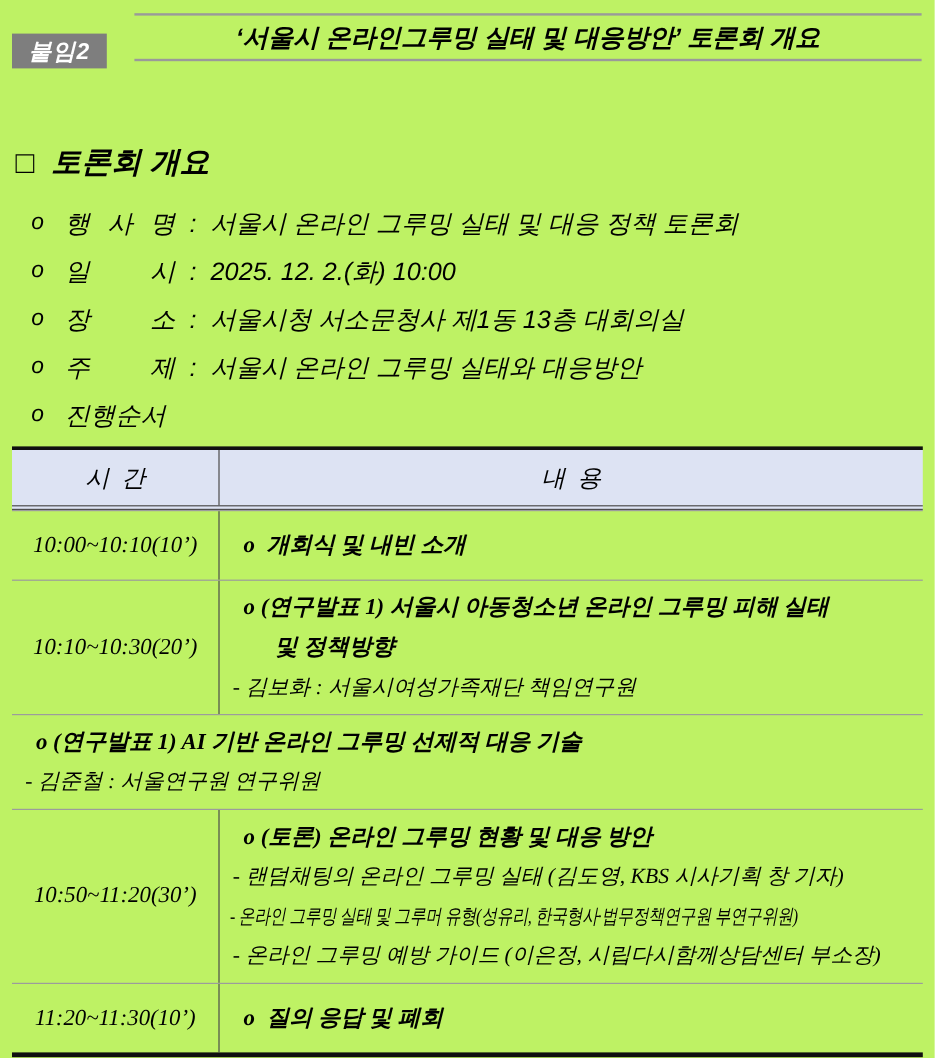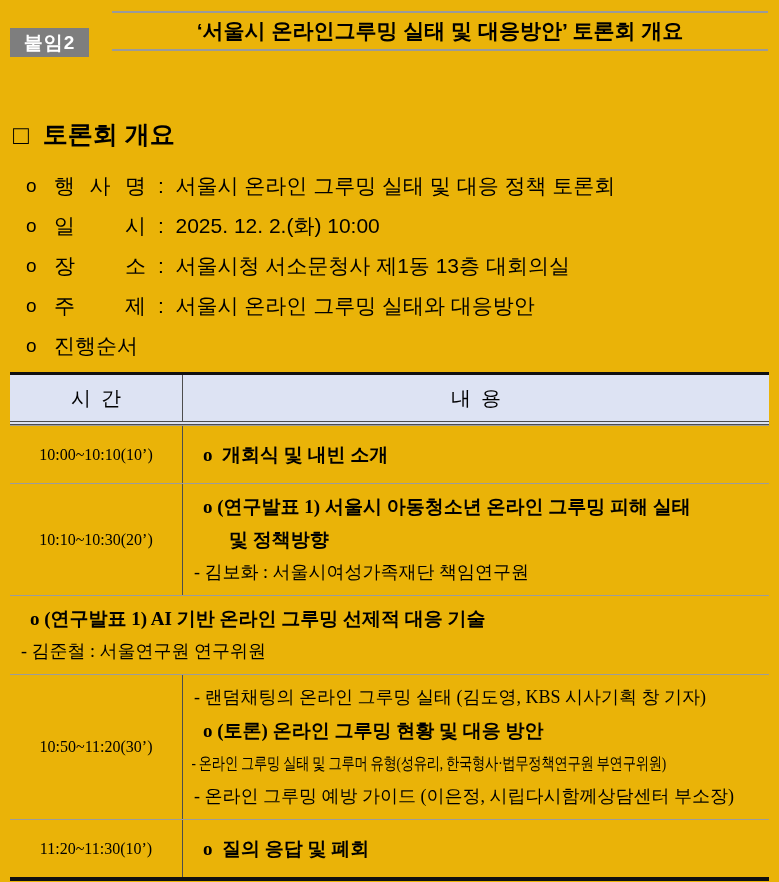--- a/index.html
+++ b/index.html
@@ -3,22 +3,22 @@
 <meta charset="utf-8">
 <style>
   :root{
     --badge-bg:#7e7e7e; --badge-text:#ffffff; --title-rule:#9a9a9a;
     --table-header-bg:#dde3f3; --table-border-dark:#101010;
     --table-line-gray:#9c9c9c; --divider:#4d4d4d; --text:#000000;
   }
   *{margin:0;padding:0;box-sizing:border-box;}
   html,body{background:#fff;}
   .page{
-    position:relative;width:779px;height:882px;background:#eab308;overflow:hidden;
-    font-family:"Liberation Sans","DejaVu Sans",sans-serif;color:var(--text);
+    position:relative;width:779px;height:882px;background:#bef264;overflow:hidden;
+    font-family:"Liberation Sans","DejaVu Sans",sans-serif;color:var(--text);font-style:italic;
   }
   
   .badge{
     position:absolute;left:10px;top:28px;width:79px;height:29px;
     background:var(--badge-bg);color:var(--badge-text);
     display:flex;align-items:center;justify-content:center;
     font-size:19px;font-weight:bold;letter-spacing:1px;
   }
   .title-block{
     position:absolute;left:112px;right:11px;top:11px;height:40px;
@@ -57,21 +57,21 @@
     display:flex;align-items:center;justify-content:center;
     font-size:20px;white-space:pre;
   }
   .th-time{width:173px;border-right:1px solid var(--divider);}
   .th-content{flex:1;}
   .srow{display:flex;border-top:1px solid var(--table-line-gray);}
   .srow:first-of-type{border-top:none;}
   .cell-time{
     width:173px;border-right:1px solid var(--divider);
     display:flex;align-items:center;justify-content:center;
-    font-size:16px;white-space:pre;
+    font-size:19px;white-space:pre;
   }
   .cell-content{
     flex:1;display:flex;flex-direction:column;justify-content:flex-start;
     padding:6px 4px 6px 0;overflow:hidden;
   }
   .row-single .cell-content{padding:12px 4px 12px 0;}
   .cline{font-size:19px;line-height:33px;white-space:pre;padding-left:20px;}
   .cline.bold{font-weight:bold;}
   .cline.cont{padding-left:46px;}
   .cline.dash{font-size:18px;padding-left:11px;}
@@ -149,22 +149,22 @@
     <div class="srow">
       <div class="cell-content">
         <div class="cline bold">o (연구발표 1) AI 기반 온라인 그루밍 선제적 대응 기술</div>
         <div class="cline dash">- 김준철 : 서울연구원 연구위원</div>
       </div>
     </div>
 
     <div class="srow">
       <div class="cell-time">10:50~11:20(30’)</div>
       <div class="cell-content">
+        <div class="cline bold">o (토론) 온라인 그루밍 현황 및 대응 방안</div>
         <div class="cline dash">- 랜덤채팅의 온라인 그루밍 실태 (김도영, KBS 시사기획 창 기자)</div>
-        <div class="cline bold">o (토론) 온라인 그루밍 현황 및 대응 방안</div>
         <div class="cline dash condensed">- 온라인 그루밍 실태 및 그루머 유형(성유리, 한국형사·법무정책연구원 부연구위원)</div>
         <div class="cline dash">- 온라인 그루밍 예방 가이드 (이은정, 시립다시함께상담센터 부소장)</div>
       </div>
     </div>
 
     <div class="srow row-single">
       <div class="cell-time">11:20~11:30(10’)</div>
       <div class="cell-content">
         <div class="cline bold">o  질의 응답 및 폐회</div>
       </div>

